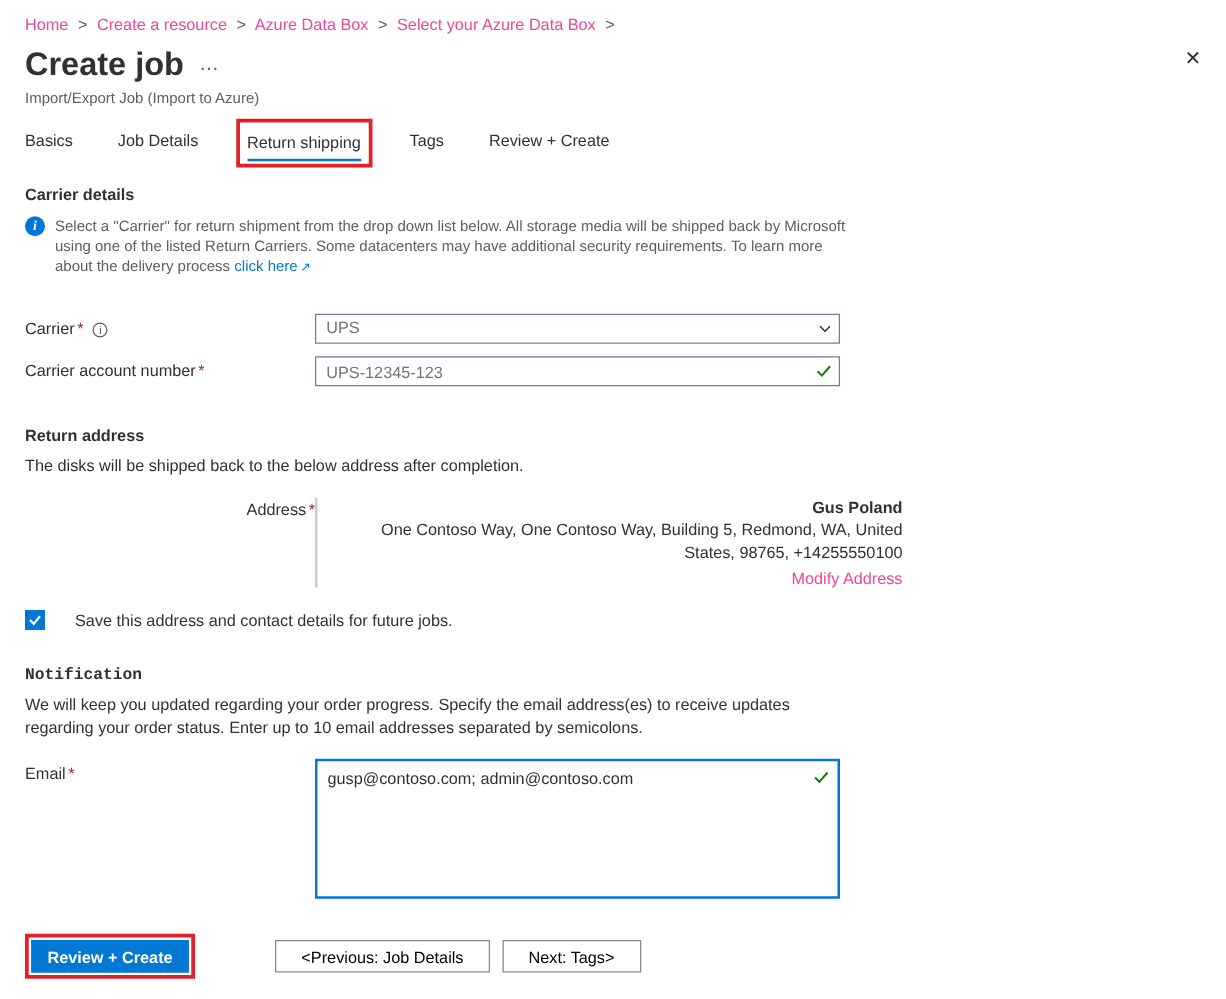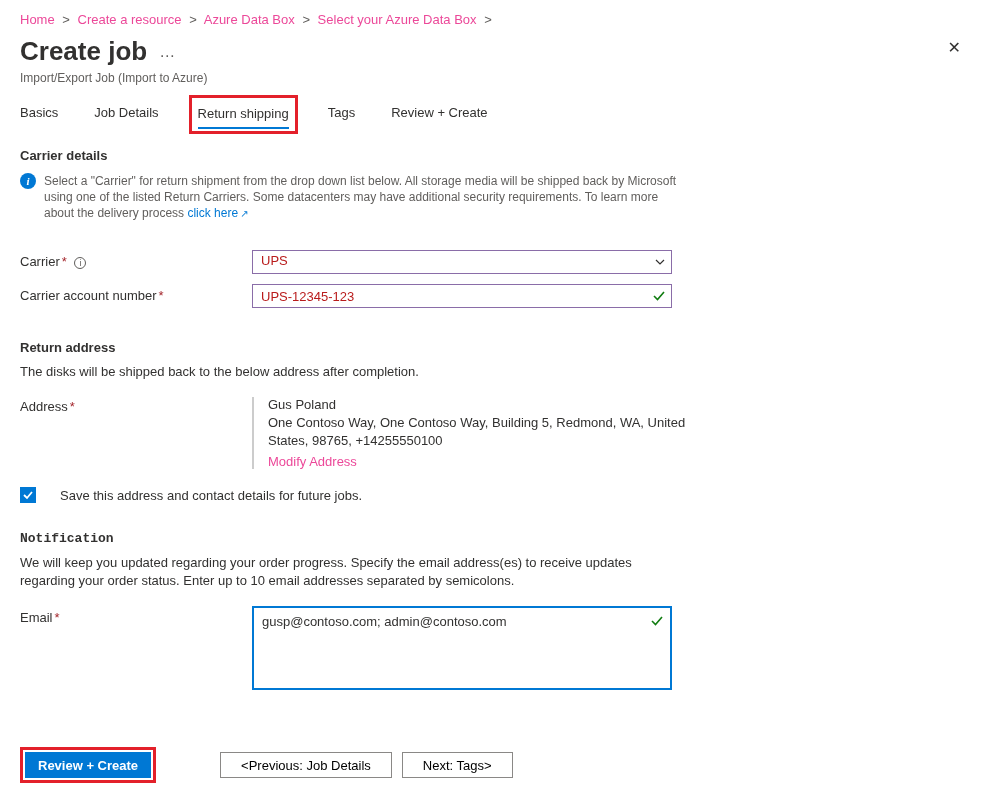--- a/index.html
+++ b/index.html
@@ -45,39 +45,39 @@
   .form-label { width: 232px; font-size: 13px; padding-top: 4px; }
   .req { color: #a4262c; margin-left: 2px; }
   .help-dot {
     display:inline-block; width:12px; height:12px; border-radius:50%;
     border:1px solid #605e5c; font-size:9px; line-height:10px; text-align:center;
     margin-left:4px; color:#605e5c; vertical-align: middle;
   }
   .input-wrap { position: relative; width: 420px; }
   .dd, .txt {
     width: 100%; height: 24px; border: 1px solid #8a6da8; font-size: 13px;
-    padding: 2px 28px 2px 8px; background: #fff; color: #b91c1c;
+    padding: 2px 28px 2px 8px; background: #fff; color: #737373;
   }
   .dd-chevron, .valid-check {
     position: absolute; right: 6px; top: 50%; transform: translateY(-50%);
     pointer-events: none;
   }
   .dd-chevron svg, .valid-check svg { display:block; }
-  .addr-block { display: flex; }
+  .addr-block { display: flex; text-align: right; }
   .addr-label { width: 232px; font-size: 13px; padding-top: 2px; }
   .addr-content { border-left: 2px solid #cccccc; padding-left: 14px; max-width: 470px; }
-  .addr-name { font-weight: 400; font-size: 13px; }
+  .addr-name { font-weight: 700; font-size: 13px; }
   .addr-lines { font-size: 13px; line-height: 18px; margin-top: 2px; }
   .addr-link { font-size: 13px; margin-top: 4px; display: inline-block; }
   .check-row { display: flex; align-items: center; gap: 24px; margin-top: 18px; }
   .cbox { width: 16px; height: 16px; background: #0078d4; display:flex; align-items:center; justify-content:center; }
   .cbox svg { display:block; }
   .textarea-wrap { position: relative; width: 420px; }
   .email-ta {
-    width: 100%; height: 84px; border: 2px solid #0078d4;
+    width: 100%; height: 112px; border: 2px solid #0078d4;
     font-size: 13px; padding: 6px 28px 6px 8px; resize: none;
     font-family: inherit; color: #323130;
   }
   .ta-check { position: absolute; right: 8px; top: 8px; }
   .footer {
     position: absolute; left: 20px; right: 20px; bottom: 16px;
     display: flex; align-items: center; gap: 16px;
   }
   .btn {
     height: 26px; padding: 0 20px; font-size: 13px; border: 1px solid #8a8886;

